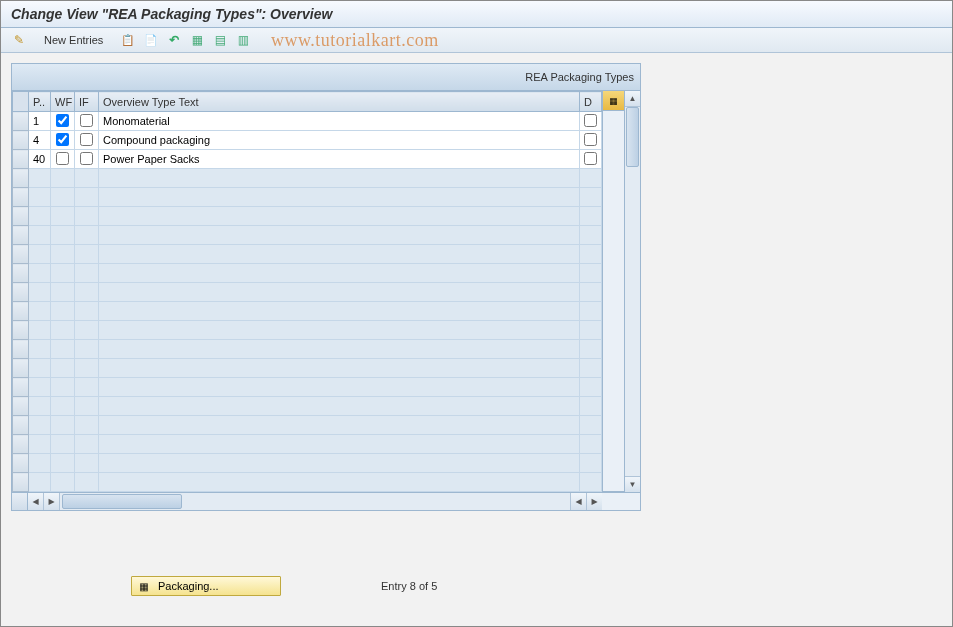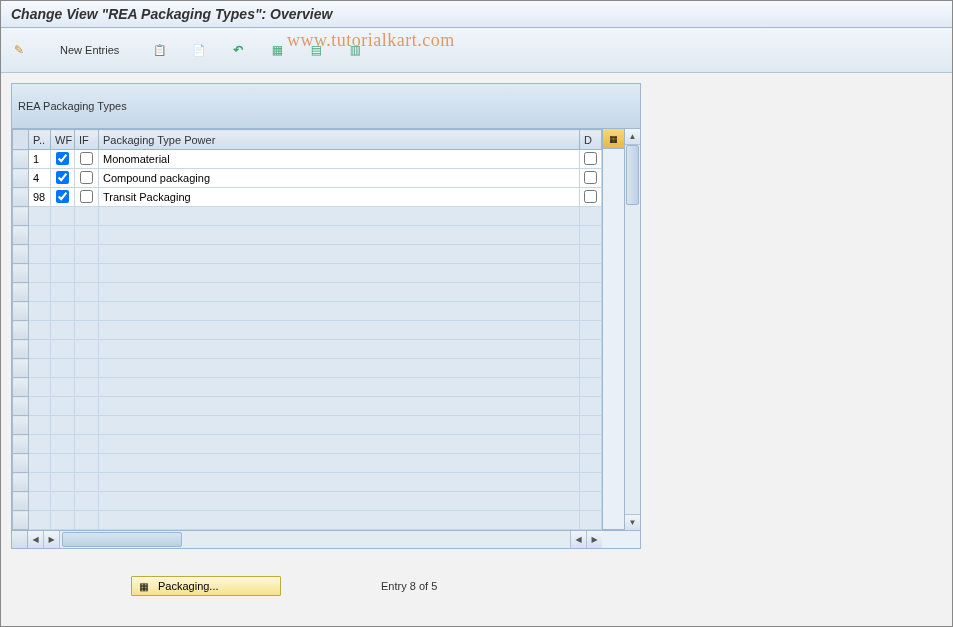--- a/index.html
+++ b/index.html
@@ -25,23 +25,23 @@
       border-bottom: 1px solid #9db7d0;
       font-style: italic;
       font-weight: bold;
       font-size: 14px;
       color: #333;
     }
     .toolbar {
       display: flex;
       align-items: center;
       background: linear-gradient(to bottom, #f0f5fa, #e0e9f1);
-      padding: 12px 8px;
+      padding: 2px 8px;
       border-bottom: 1px solid #b0c4d8;
-      gap: 19px;
+      gap: 3px;
       position: relative;
       text-align: right;
     }
     .toolbar-icon {
       width: 20px;
       height: 20px;
       display: flex;
       align-items: center;
       justify-content: center;
       border: 1px solid transparent;
@@ -50,41 +50,42 @@
       font-size: 12px;
     }
     .new-entries-btn {
       padding: 2px 8px;
       margin: 0 4px;
       cursor: pointer;
       color: #333;
     }
     .watermark {
       position: absolute;
-      left: 286px;
+      left: 270px;
       top: 2px;
       font-size: 18px;
       color: #d98d4f;
       opacity: 0.85;
       font-family: Georgia, serif;
       letter-spacing: 0.5px;
     }
     .content-area {
       padding: 10px;
     }
     .panel {
       border: 1px solid #9db7d0;
       width: 630px;
       background: #fff;
     }
     .panel-header {
       background: linear-gradient(to bottom, #dfeaf5, #c5d7e8);
-      padding: 16px 6px;
+      padding: 7px 6px;
       border-bottom: 1px solid #9db7d0;
       color: #333;
+      text-align: right;
     }
     .table-wrapper {
       display: flex;
     }
     .table-scroll-body {
       flex: 1;
       position: relative;
     }
     .grid-table {
       border-collapse: collapse;
@@ -241,21 +242,21 @@
 
       <div class="table-wrapper">
         <div class="table-scroll-body">
           <table class="grid-table">
             <thead>
               <tr>
                 <th class="col-sel"></th>
                 <th class="col-p">P..</th>
                 <th class="col-wf">WF</th>
                 <th class="col-if">IF</th>
-                <th class="col-text">Packaging Type Power</th>
+                <th class="col-text">Overview Type Text</th>
                 <th class="col-d">D</th>
               </tr>
             </thead>
             <tbody id="tbody">
                 <tr>
                   <td class="sel-cell"></td>
                   <td class="data-cell"><input type="text" value="1" style=""></td>
                   <td class="data-cell chk-cell"><input type="checkbox" checked="" style=""></td>
                   <td class="data-cell chk-cell"><input type="checkbox" style=""></td>
                   <td class="data-cell"><input type="text" value="Monomaterial" style=""></td>
@@ -264,24 +265,24 @@
                 <tr>
                   <td class="sel-cell"></td>
                   <td class="data-cell"><input type="text" value="4" style=""></td>
                   <td class="data-cell chk-cell"><input type="checkbox" checked="" style=""></td>
                   <td class="data-cell chk-cell"><input type="checkbox" style=""></td>
                   <td class="data-cell"><input type="text" value="Compound packaging" style=""></td>
                   <td class="data-cell chk-cell"><input type="checkbox" style=""></td>
                 </tr>
                 <tr>
                   <td class="sel-cell"></td>
-                  <td class="data-cell"><input type="text" value="98" style=""></td>
-                  <td class="data-cell chk-cell"><input type="checkbox" checked="" style=""></td>
-                  <td class="data-cell chk-cell"><input type="checkbox" style=""></td>
-                  <td class="data-cell"><input type="text" value="Transit Packaging" style=""></td>
+                  <td class="data-cell"><input type="text" value="40" style=""></td>
+                  <td class="data-cell chk-cell"><input type="checkbox" style=""></td>
+                  <td class="data-cell chk-cell"><input type="checkbox" style=""></td>
+                  <td class="data-cell"><input type="text" value="Power Paper Sacks" style=""></td>
                   <td class="data-cell chk-cell"><input type="checkbox" style=""></td>
                 </tr>
                 <tr class="empty-row">
                   <td class="sel-cell"></td>
                   <td></td>
                   <td></td>
                   <td></td>
                   <td></td>
                   <td></td>
                 </tr>

